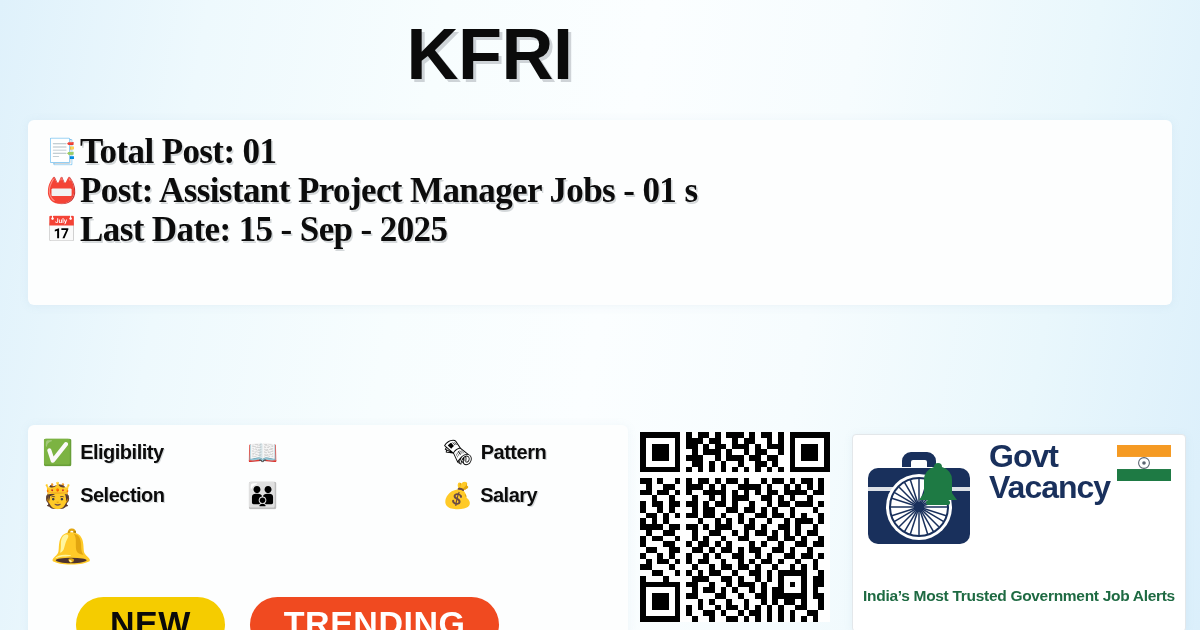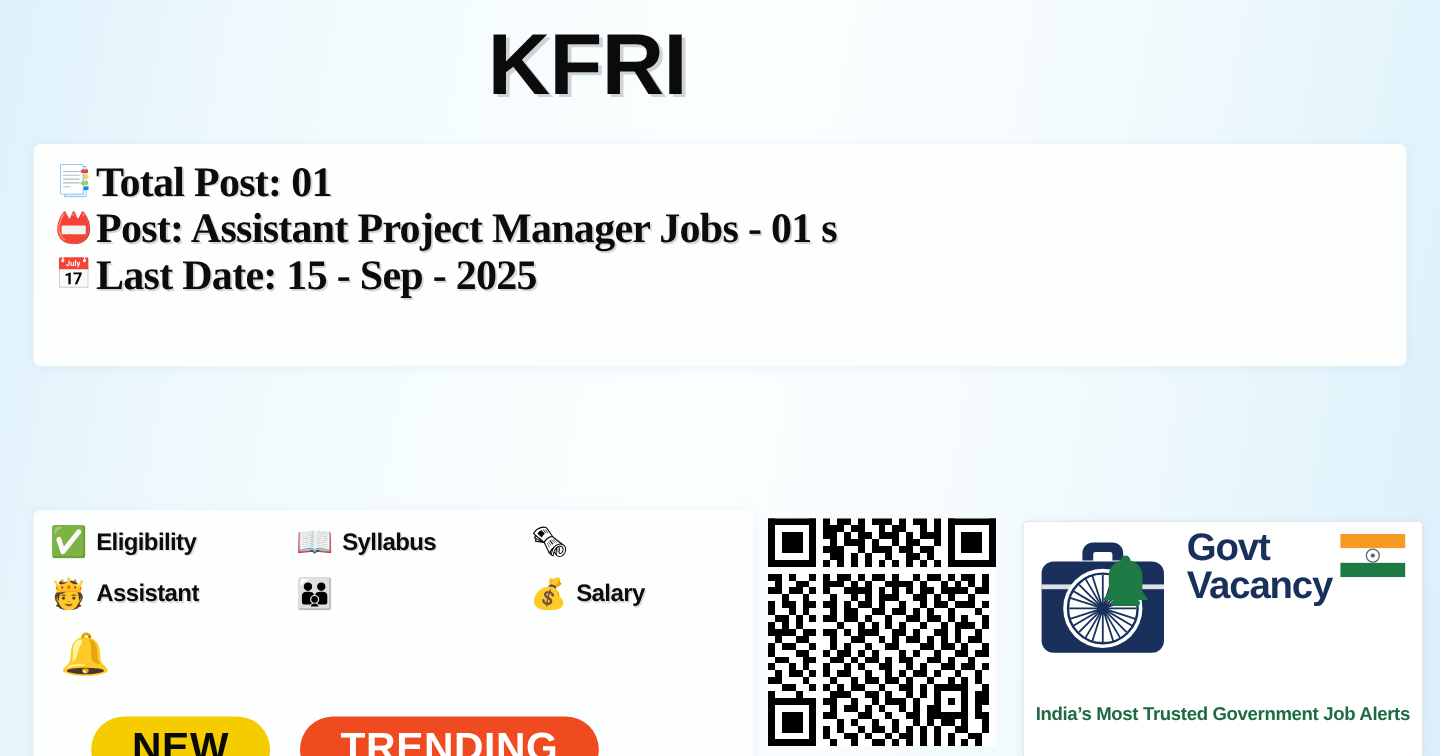--- a/index.html
+++ b/index.html
@@ -273,29 +273,29 @@
 
   <div class="card card-features">
 
     <div class="feat-grid">
       <div class="feat">
         <span class="feat-emoji">✅</span>
         <span class="feat-label">Eligibility</span>
       </div>
       <div class="feat">
         <span class="feat-emoji">📖</span>
-        <span class="feat-label">Syllabus</span>
       </div>
       <div class="feat">
         <span class="feat-emoji">🗞</span>
+        <span class="feat-label">Pattern</span>
       </div>
 
       <div class="feat">
         <span class="feat-emoji">🫅</span>
-        <span class="feat-label">Assistant</span>
+        <span class="feat-label">Selection</span>
       </div>
       <div class="feat">
         <span class="feat-emoji">👪</span>
       </div>
       <div class="feat">
         <span class="feat-emoji">💰</span>
         <span class="feat-label">Salary</span>
       </div>
     </div>
 

